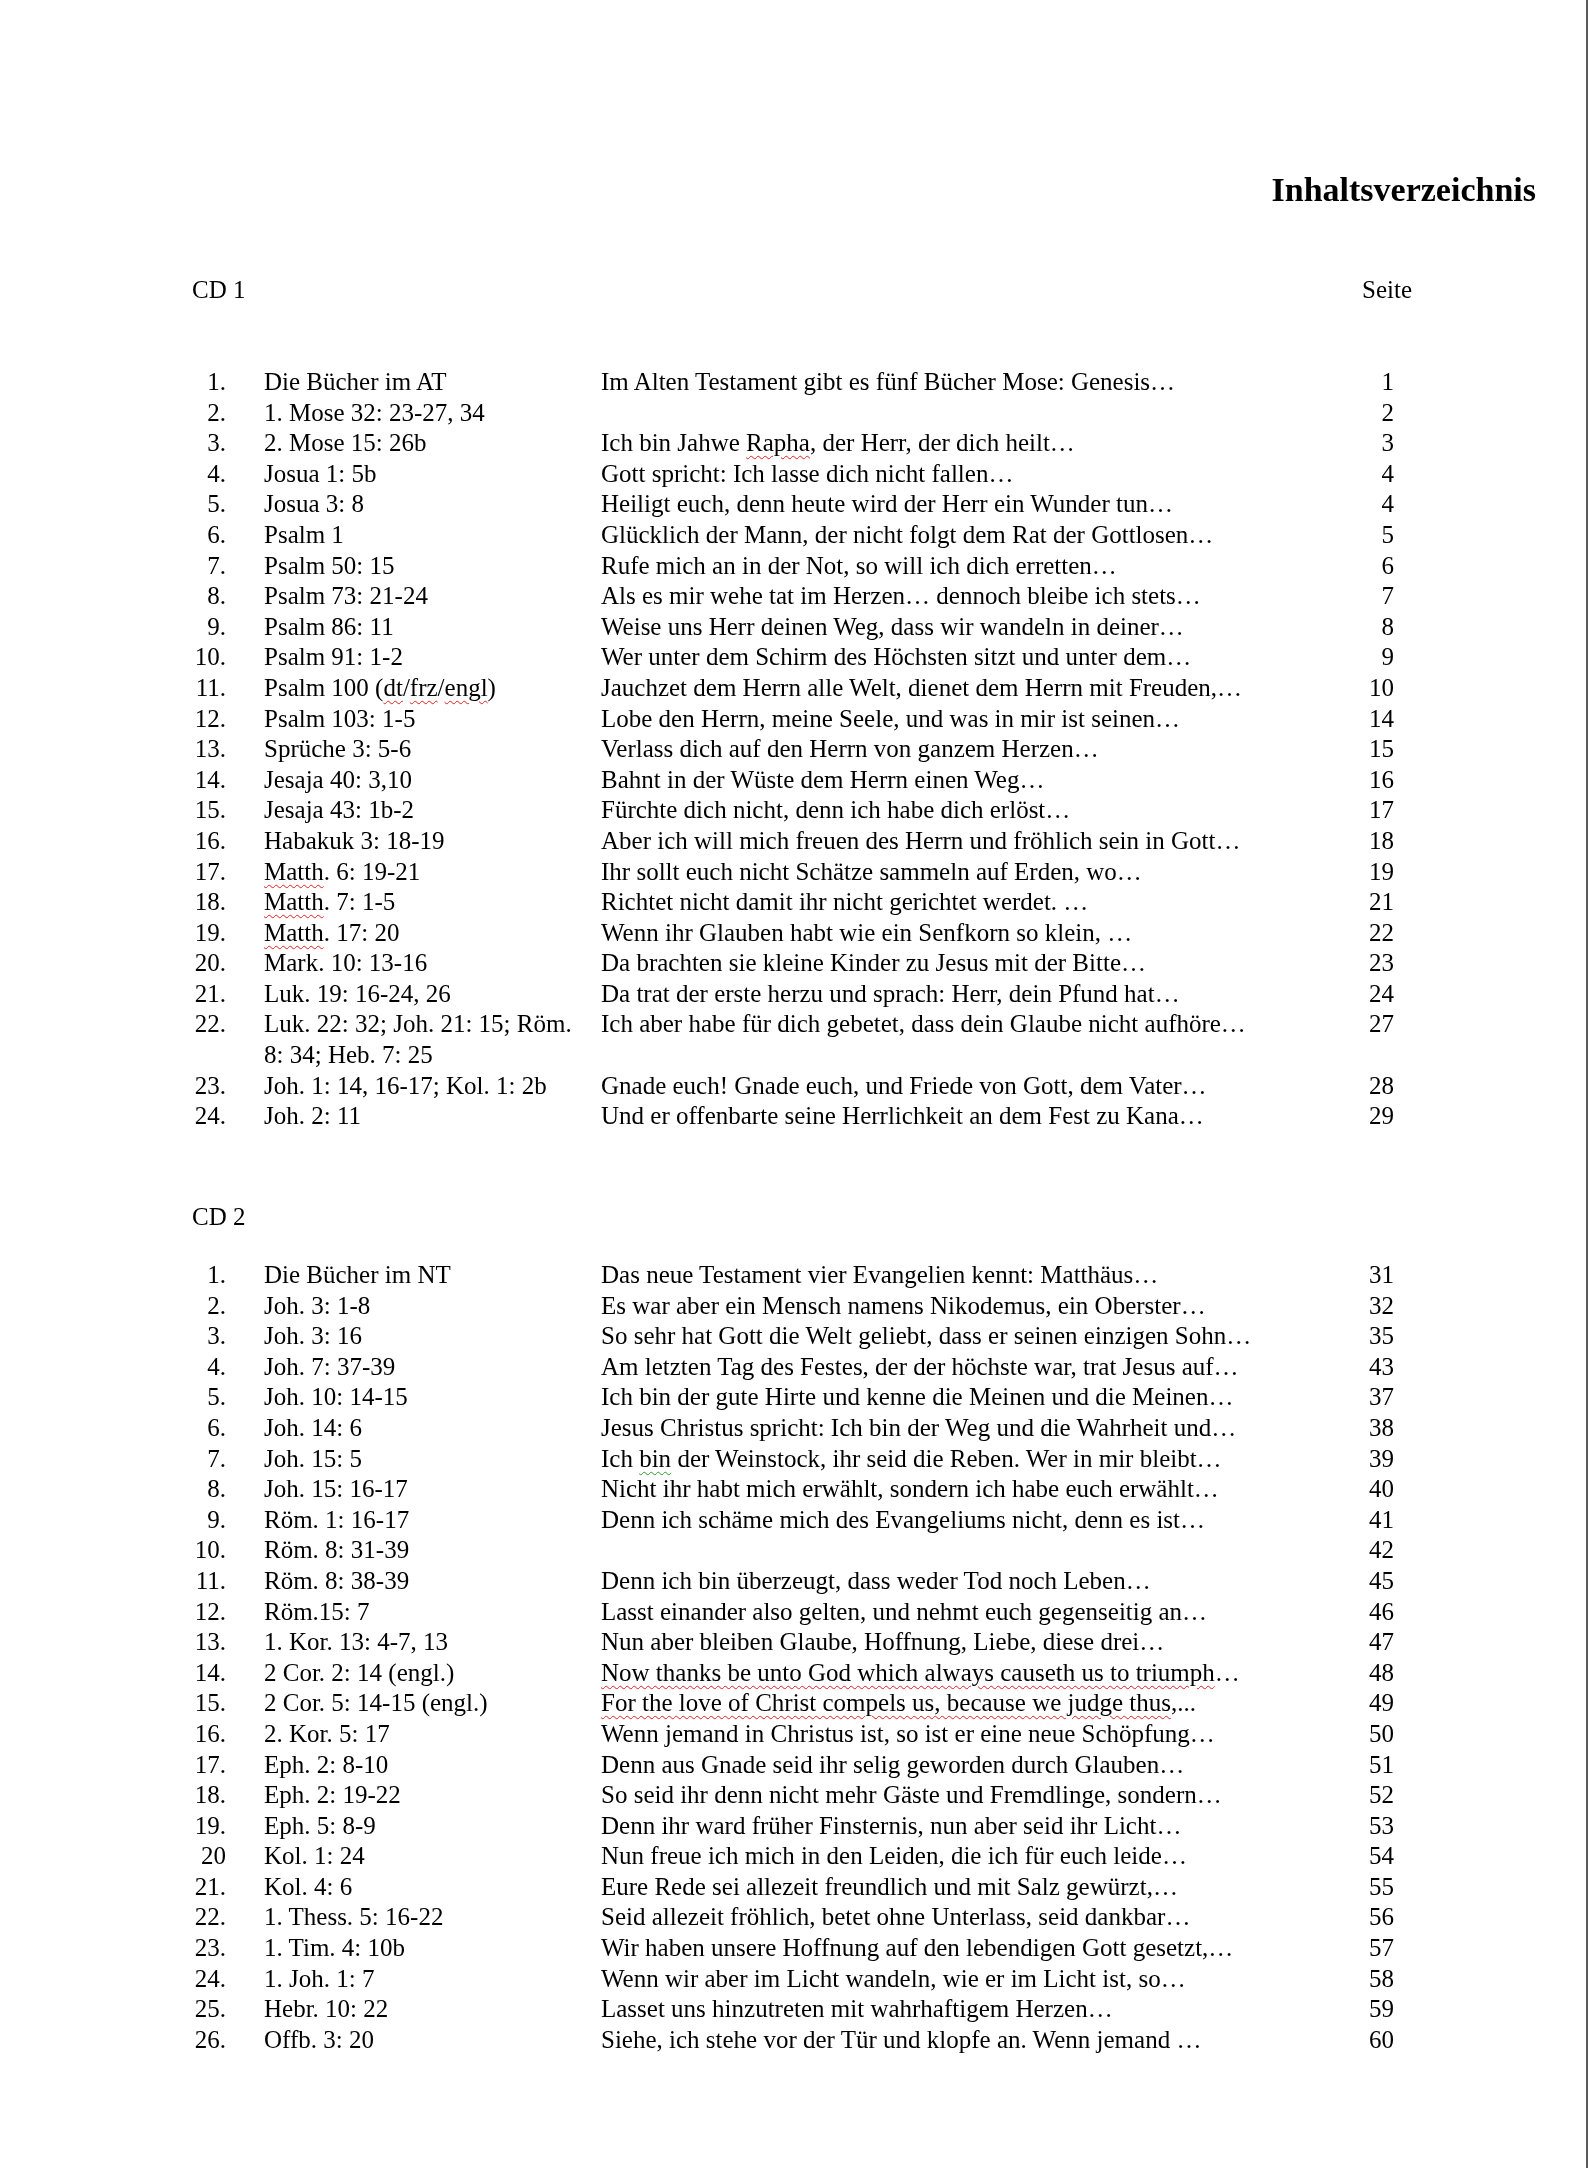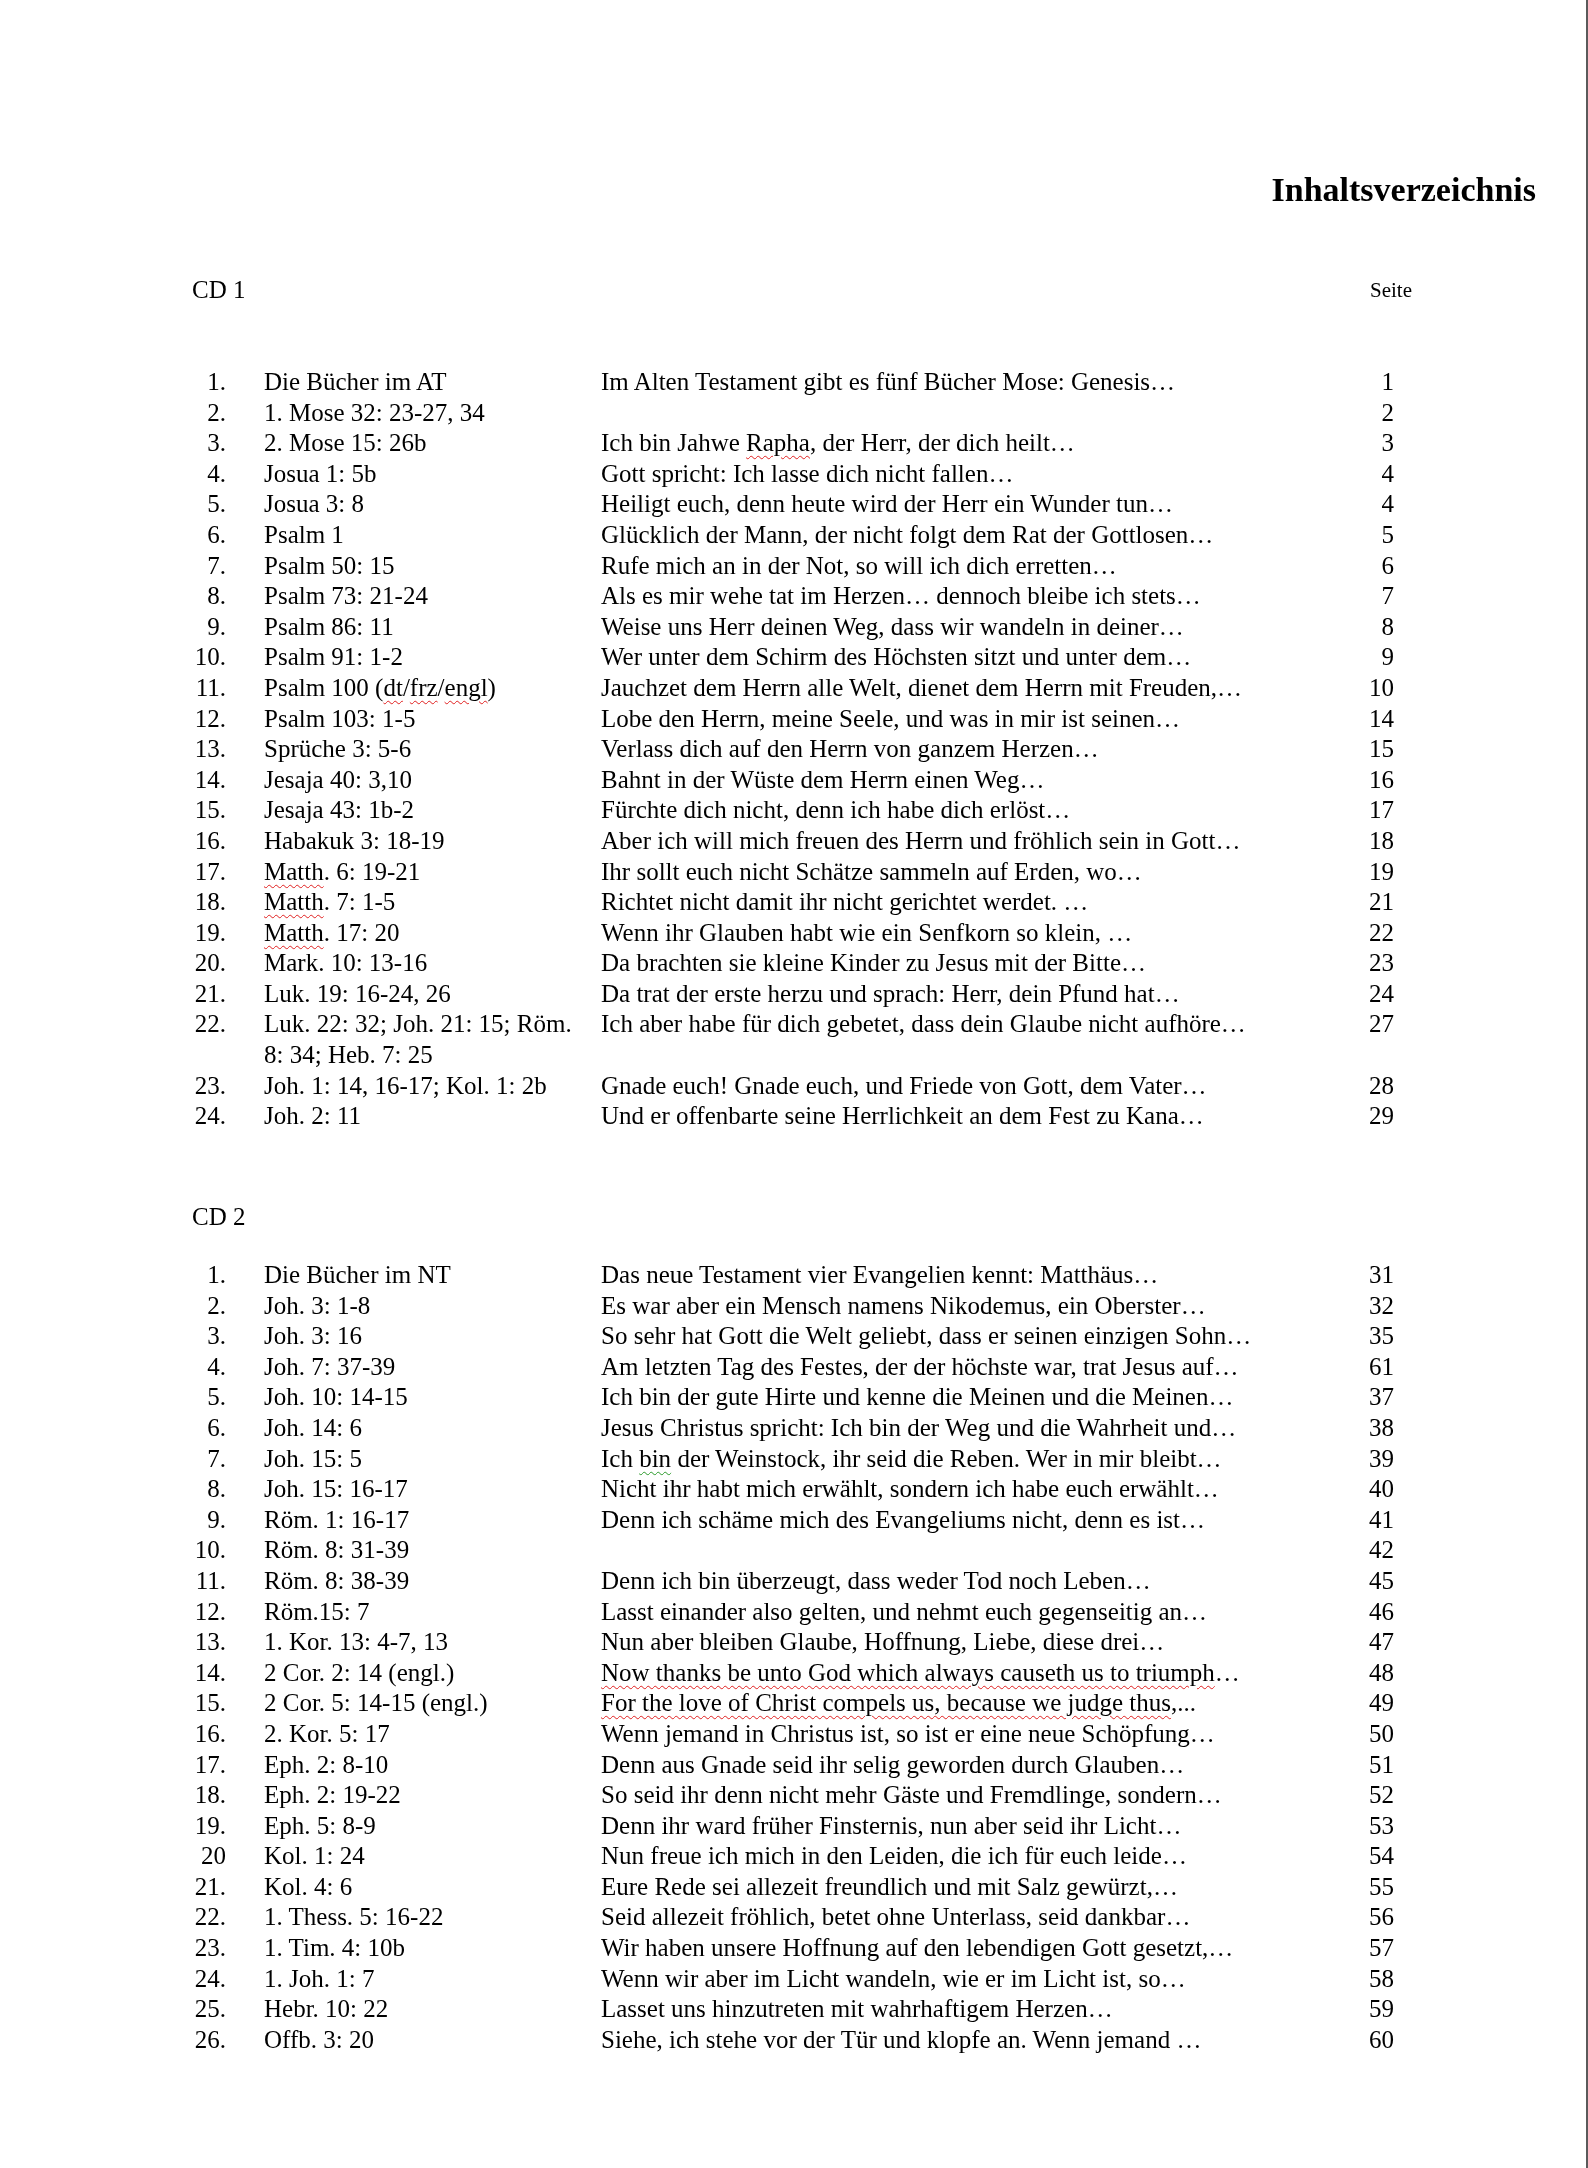--- a/index.html
+++ b/index.html
@@ -14,21 +14,21 @@
   }
   .title {
     position: absolute; left: 0; width: 1536px; top: 170px;
     text-align: right; font-weight: bold; font-size: 34px; line-height: 40px;
   }
   .section-heading {
     position: absolute; left: 192px; font-size: 25px; line-height: 30px;
   }
   .seite-label {
     position: absolute; left: 1340px; width: 72px; text-align: right;
-    font-size: 21px; line-height: 30px;
+    font-size: 25px; line-height: 30px;
   }
   .toc-list { position: absolute; left: 0; width: 1588px; }
   .toc-row {
     position: relative; height: 30.6px; font-size: 25px; line-height: 30.6px;
     white-space: nowrap;
   }
   .toc-row.two-line { height: 61.2px; }
   .toc-num {
     position: absolute; left: 180px; width: 46px; text-align: right;
   }
@@ -220,21 +220,21 @@
     <div class="toc-row">
       <span class="toc-num">3.</span>
       <span class="toc-ref"><span>Joh. 3: 16</span></span>
       <span class="toc-desc"><span>So sehr hat Gott die Welt geliebt, dass er seinen einzigen Sohn…</span></span>
       <span class="toc-page">35</span>
     </div>
     <div class="toc-row">
       <span class="toc-num">4.</span>
       <span class="toc-ref"><span>Joh. 7: 37-39</span></span>
       <span class="toc-desc"><span>Am letzten Tag des Festes, der der höchste war, trat Jesus auf…</span></span>
-      <span class="toc-page">61</span>
+      <span class="toc-page">43</span>
     </div>
     <div class="toc-row">
       <span class="toc-num">5.</span>
       <span class="toc-ref"><span>Joh. 10: 14-15</span></span>
       <span class="toc-desc"><span>Ich bin der gute Hirte und kenne die Meinen und die Meinen…</span></span>
       <span class="toc-page">37</span>
     </div>
     <div class="toc-row">
       <span class="toc-num">6.</span>
       <span class="toc-ref"><span>Joh. 14: 6</span></span>

